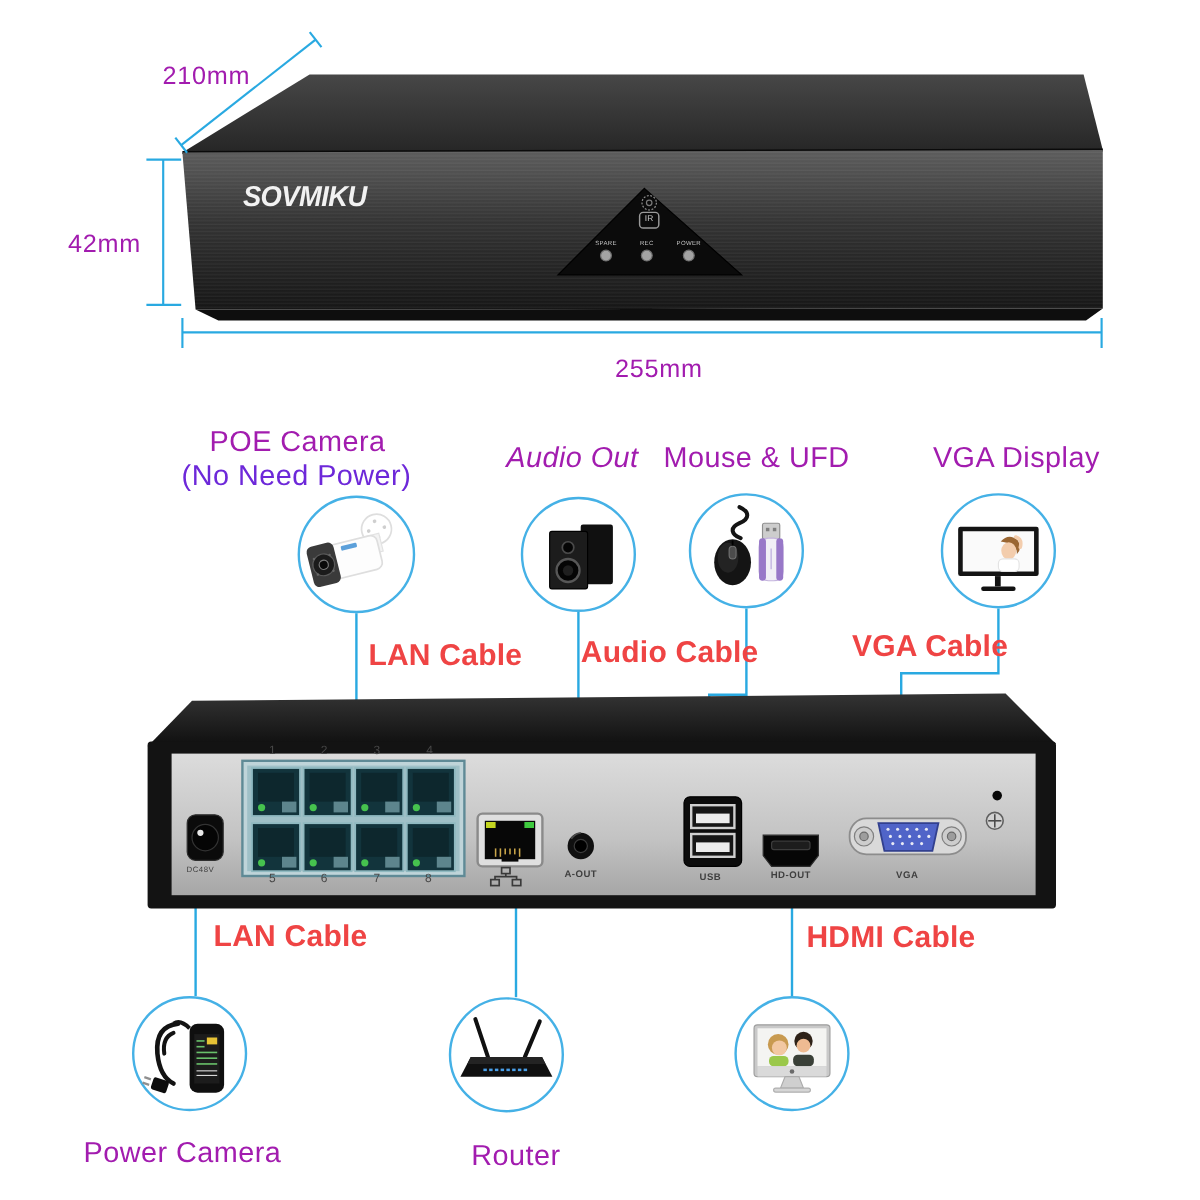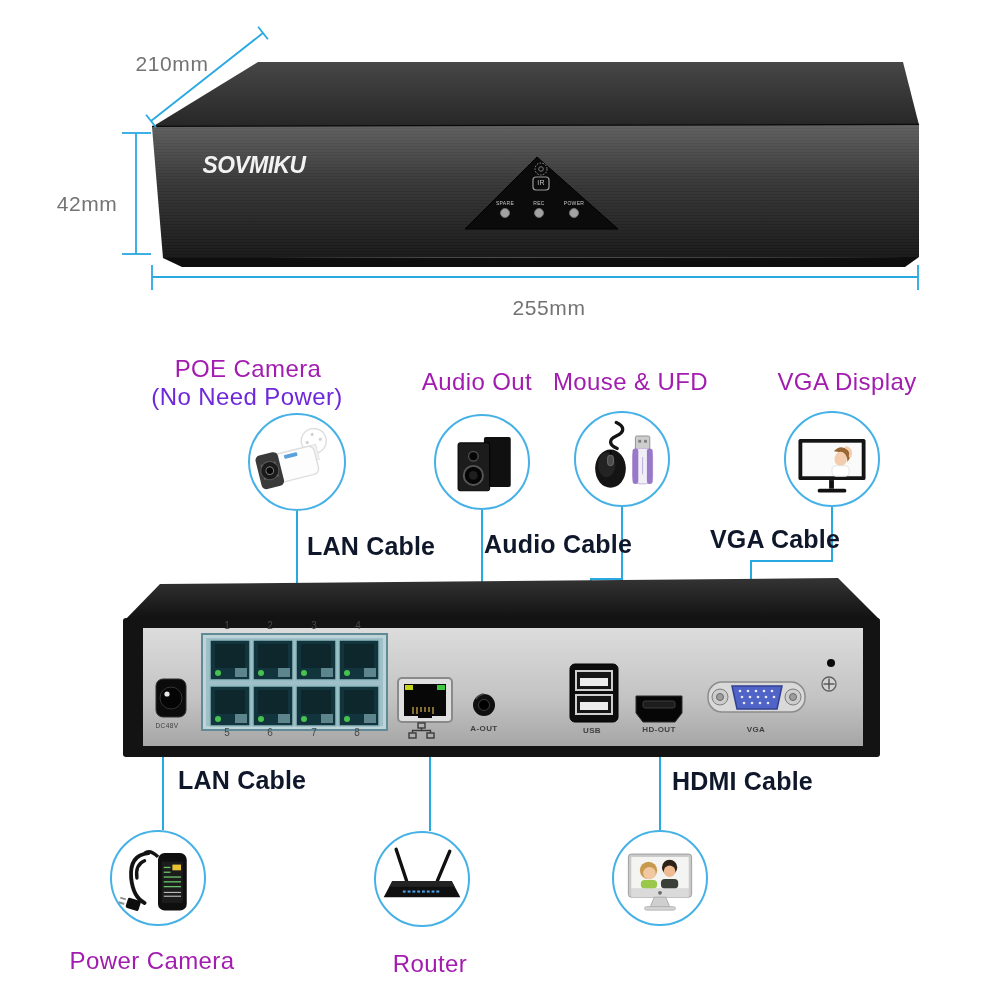--- a/index.html
+++ b/index.html
@@ -2,23 +2,23 @@
 <html><head>
 <meta charset="utf-8">
 <style>
   html,body{margin:0;padding:0;background:#ffffff;}
   #stage{position:relative;width:1000px;height:1000px;background:#ffffff;overflow:hidden;
          font-family:"Liberation Sans", sans-serif;}
   .abs{position:absolute;}
   .lbl{position:absolute;color:#a21caf;font-size:24px;font-weight:400;letter-spacing:.4px;
        text-align:center;line-height:1.1;}
   .lbl-red{color:#6d28d9;}
-  .cable{position:absolute;color:#0f172a;font-size:25px;font-weight:700;line-height:1.1;
+  .cable{position:absolute;color:#ef4444;font-size:25px;font-weight:700;line-height:1.1;
          letter-spacing:.2px;}
-  .dim{position:absolute;color:#737373;font-size:21px;font-weight:400;letter-spacing:.6px;
+  .dim{position:absolute;color:#a21caf;font-size:21px;font-weight:400;letter-spacing:.6px;
        line-height:1.1;}
   .circle{position:absolute;border:2px solid #45b1e6;border-radius:50%;background:#ffffff;
           box-sizing:border-box;}
   .circle svg{width:100%;height:100%;display:block;}
   .portnum{position:absolute;width:20px;text-align:center;font-size:10px;color:#474747;}
   .portlbl{position:absolute;text-align:center;font-size:8px;color:#3f3f3f;letter-spacing:.4px;
            font-weight:700;}
   .panel-micro{position:absolute;text-align:center;color:#c6c6c6;font-size:5px;letter-spacing:.3px;}
   svg{overflow:visible;}
 </style>
@@ -76,21 +76,21 @@
   <span class="dim" style="left:479px;top:296px;width:140px;text-align:center;">255mm</span>
   <span class="abs" style="left:190px;top:151px;width:128px;text-align:center;color:#f2f2f2;
         font-size:24px;font-style:italic;font-weight:700;letter-spacing:-0.5px;transform:scaleX(.95);">SOVMIKU</span>
   <span class="panel-micro" style="left:533px;top:179px;width:16px;font-size:7px;">IR</span>
   <span class="panel-micro" style="left:490px;top:200px;width:30px;">SPARE</span>
   <span class="panel-micro" style="left:524px;top:200px;width:30px;">REC</span>
   <span class="panel-micro" style="left:559px;top:200px;width:30px;">POWER</span>
 
   <span class="lbl" style="left:148px;top:356px;width:200px;">POE Camera</span>
   <span class="lbl lbl-red" style="left:134px;top:384px;width:226px;">(No Need Power)</span>
-  <span class="lbl" style="left:397px;top:369px;width:160px;">Audio Out</span>
+  <span class="lbl" style="left:397px;top:369px;width:160px;font-style:italic;">Audio Out</span>
   <span class="lbl" style="left:543px;top:369px;width:175px;">Mouse &amp; UFD</span>
   <span class="lbl" style="left:766px;top:369px;width:162px;">VGA Display</span>
 
   <svg class="abs" style="left:0;top:0;" width="1000" height="1000" viewBox="0 0 1000 1000">
     <g stroke="#29a9e1" stroke-width="2" fill="none">
       <path d="M297,511 L297,640"></path>
       <path d="M482,510 L482,700"></path>
       <path d="M622,507 L622,579 L591,579 L591,667"></path>
       <path d="M832,507 L832,561 L751,561 L751,686"></path>
       <path d="M163,703 L163,830"></path>

